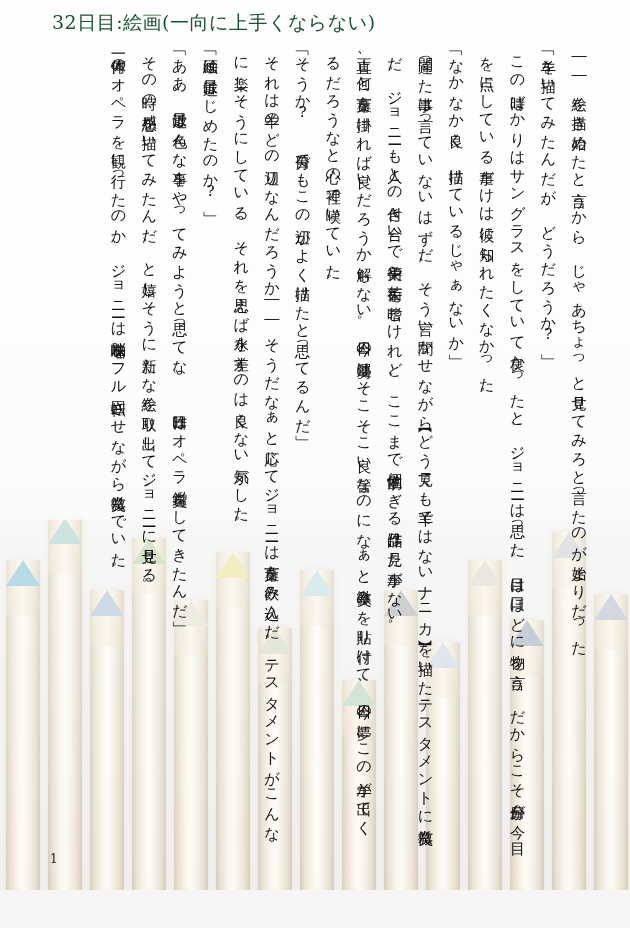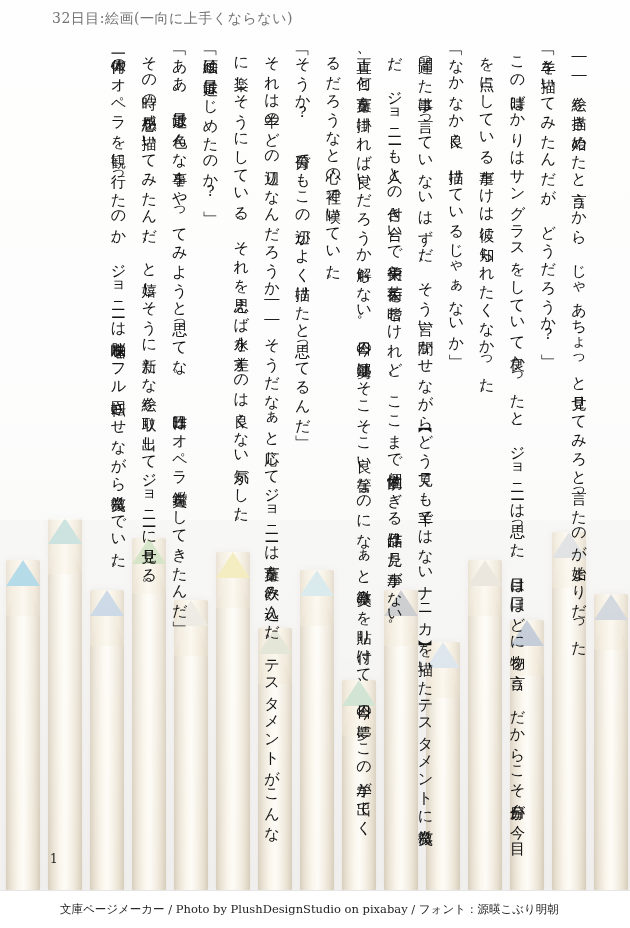--- a/index.html
+++ b/index.html
@@ -69,23 +69,23 @@
   .veil {
     position: absolute;
     left: 0; top: 0; width: 630px; height: 890px;
     background: linear-gradient(to bottom, rgba(255,255,255,0.78) 0%, rgba(255,255,255,0.62) 55%, rgba(255,255,255,0.45) 100%);
   }
 
   
   .title {
     position: absolute;
     left: 52px; top: 10px;
-    font-size: 14px;
+    font-size: 19px;
     letter-spacing: 0.5px;
-    color: #737373;
+    color: #14532d;
     z-index: 20;
     white-space: nowrap;
   }
 
   
   .body-text {
     position: absolute;
     right: 36px;
     top: 46px;
     height: 800px;
@@ -228,17 +228,14 @@
     <p>「そうか? 自分でもこの辺がよく描けたと思ってるんだ」</p>
     <p>それは羊のどの辺りなんだろうか――そうだなぁと応じてジョニーは言葉を飲み込んだ。テスタメントがこんなに楽しそうにしている、それを思えば水を差すのは良くない気がした。</p>
     <p>「絵画は最近はじめたのか?」</p>
     <p>「ああ、最近は色んな事をやってみようと思ってな。 昨日はオペラ鑑賞をしてきたんだ」</p>
     <p>その時の感想を描いてみたんだ、と嬉しそうに新たな絵を取り出してジョニーに見せる。</p>
     <p>一体何のオペラを観に行ったのか、ジョニーは脳味噌をフル回転させながら微笑んでいた。</p>
   </div>
 
   <div class="page-number">1</div>
 
-  <div class="footer">
-    <div class="footer-text">文庫ページメーカー / Photo by PlushDesignStudio on pixabay / フォント：源暎こぶり明朝</div>
-  </div>
 
 </div>
 
 </body></html>

